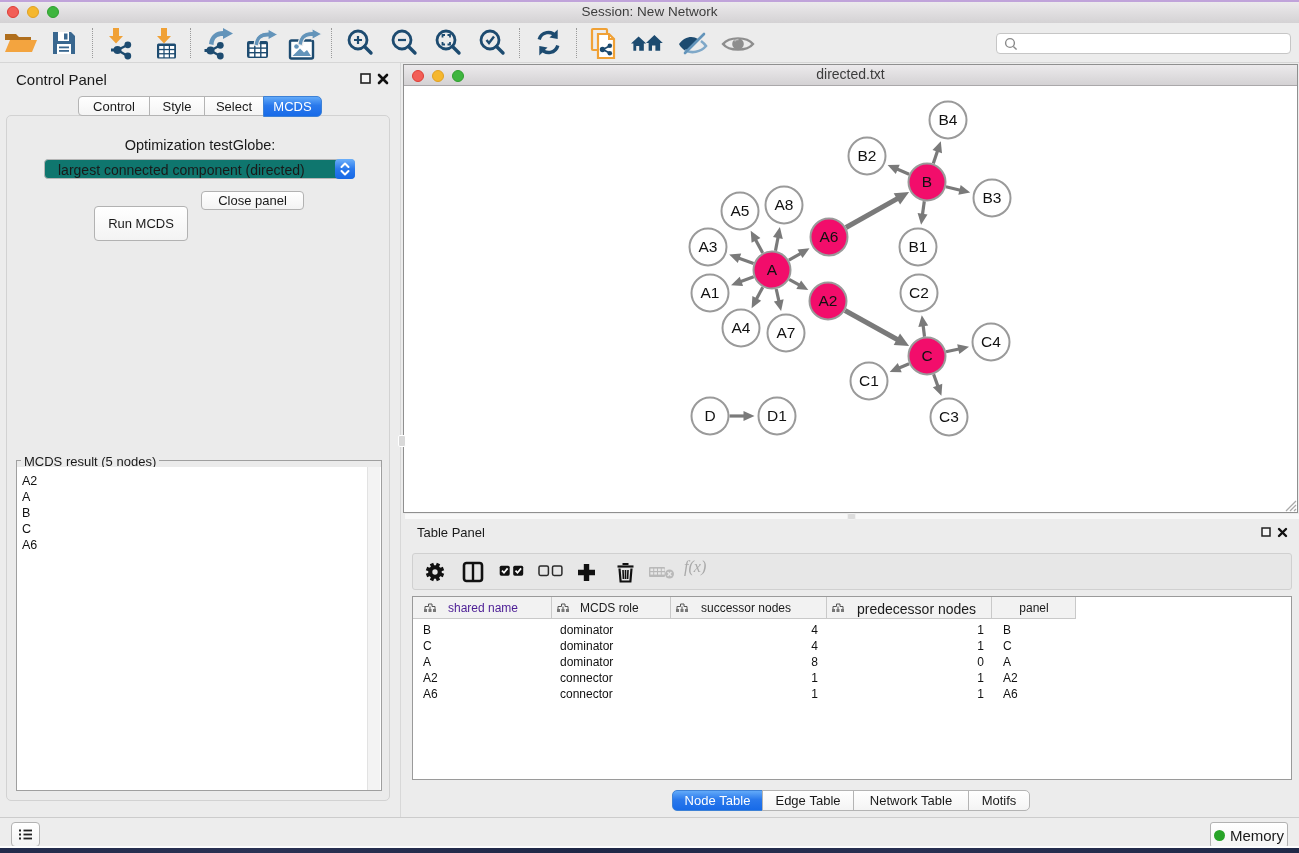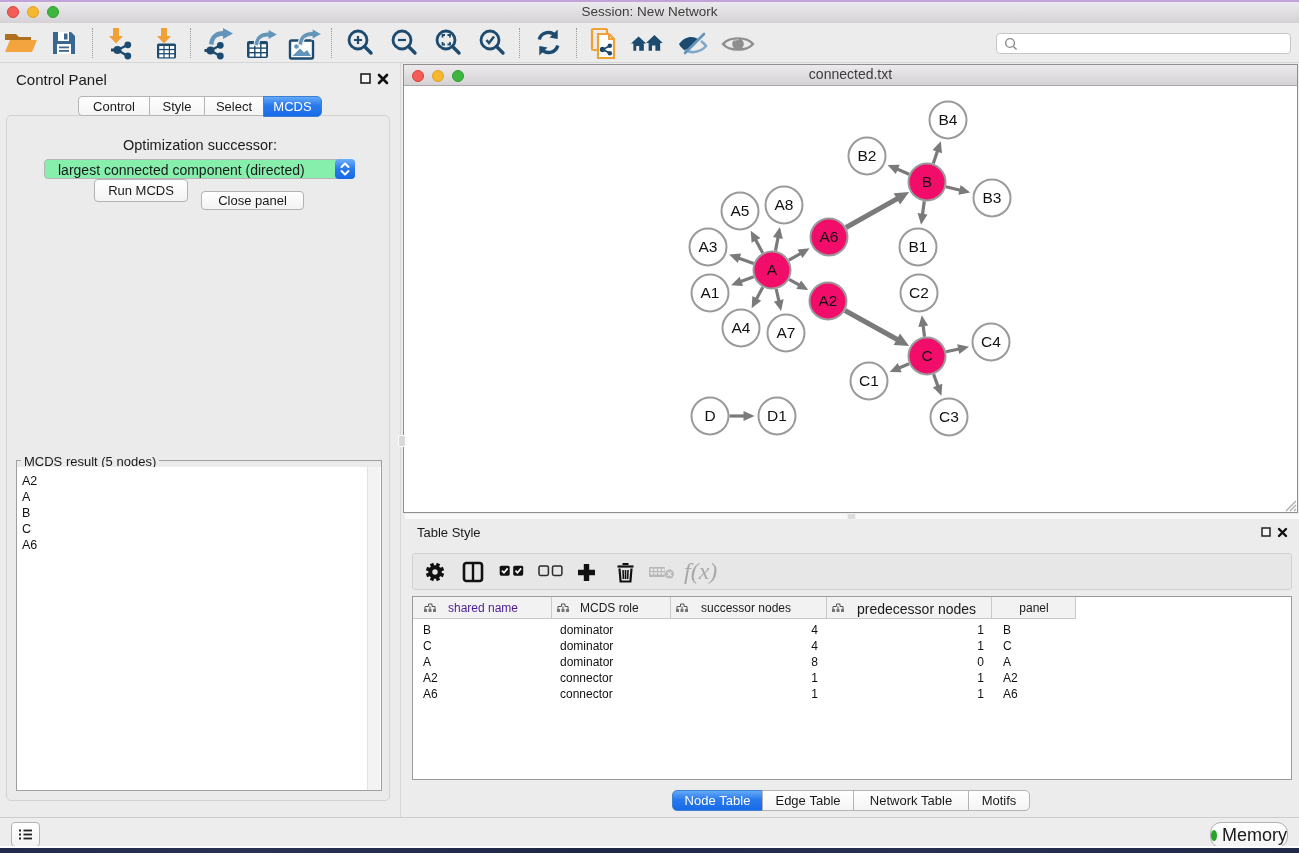--- a/index.html
+++ b/index.html
@@ -174,45 +174,45 @@
     <path d="M2 2 L10 10 M10 2 L2 10" stroke="#111" stroke-width="2.6" stroke-linecap="round"></path>
   </svg>
 
 <div class="abs" style="left:6px;top:115px;width:384px;height:686px;background:#ebebeb;border:1px solid #d2d2d2;border-radius:5px;box-sizing:border-box"></div>
 
 <div class="abs seg" style="left:78px;top:96px;width:72px;height:20px;border-radius:4px 0 0 4px;box-sizing:border-box">Control</div>
 <div class="abs seg" style="left:149px;top:96px;width:56px;height:20px;box-sizing:border-box">Style</div>
 <div class="abs seg" style="left:204px;top:96px;width:60px;height:20px;box-sizing:border-box">Select</div>
 <div class="abs seg segblue" style="left:263px;top:96px;width:59px;height:21px;border-radius:0 5px 5px 0;box-sizing:border-box">MCDS</div>
 
-<div class="abs" style="left:0;top:137px;width:400px;text-align:center;font-size:14.5px;color:#1a1a1a">Optimization successor:</div>
-<div class="abs" style="left:44px;top:159px;width:311px;height:20px;background:#86efac;border:1px solid #b5b5b5;border-radius:4px;box-sizing:border-box">
+<div class="abs" style="left:0;top:137px;width:400px;text-align:center;font-size:14.5px;color:#1a1a1a">Optimization testGlobe:</div>
+<div class="abs" style="left:44px;top:159px;width:311px;height:20px;background:#0f766e;border:1px solid #b5b5b5;border-radius:4px;box-sizing:border-box">
   <div style="font-size:14px;color:#1a1a1a;padding:1.5px 0 0 13px">largest connected component (directed)</div>
   <div style="position:absolute;right:-1px;top:-1px;width:20px;height:20px;border-radius:4px;background:linear-gradient(#6cb0fa,#2a79ec 50%,#1668e6)">
     <svg width="20" height="20" style="left:0;top:0">
         <path d="M6.5 8 L10 4.5 L13.5 8" fill="none" stroke="#fff" stroke-width="2" stroke-linecap="round" stroke-linejoin="round"></path>
         <path d="M6.5 12 L10 15.5 L13.5 12" fill="none" stroke="#fff" stroke-width="2" stroke-linecap="round" stroke-linejoin="round"></path>
       </svg>
   </div>
 </div>
-<div class="abs btn" style="left:94px;top:179px;width:94px;height:23px;box-sizing:border-box">Run MCDS</div>
+<div class="abs btn" style="left:94px;top:206px;width:94px;height:35px;box-sizing:border-box">Run MCDS</div>
 <div class="abs btn" style="left:201px;top:191px;width:103px;height:19px;box-sizing:border-box">Close panel</div>
 
 <div class="abs" style="left:16px;top:460px;width:366px;height:331px;border:1px solid #9f9f9f;box-sizing:border-box"></div>
 <div class="abs" style="left:21px;top:454px;background:#ebebeb;padding:0 3px;font-size:13px;color:#1a1a1a">MCDS result (5 nodes)</div>
 <div class="abs" style="left:17px;top:467px;width:364px;height:323px;background:#fff"></div>
 <div class="abs" style="left:367px;top:467px;width:13px;height:323px;background:#f3f3f3;border-left:1px solid #e2e2e2;box-sizing:border-box"></div>
 <div class="abs" style="left:22px;top:473px;font-size:12.5px;color:#111;line-height:16px">A2<br>A<br>B<br>C<br>A6</div>
 
 <div class="abs" style="left:403px;top:64px;width:895px;height:449px;background:#fff;border:1px solid #8f8f8f;box-sizing:border-box"></div>
 <div class="abs ttl" style="left:404px;top:65px;width:893px;height:20px">
   <div class="light" style="left:8px;top:4.5px;background:#f25e57;border:1px solid #de3d36;box-sizing:border-box"></div>
   <div class="light" style="left:28px;top:4.5px;background:#f5b72e;border:1px solid #e1a122;box-sizing:border-box"></div>
   <div class="light" style="left:48px;top:4.5px;background:#3fb53f;border:1px solid #2f9f2f;box-sizing:border-box"></div>
-  <div style="text-align:center;font-size:14px;color:#3c3c3c;line-height:19px">connected.txt</div>
+  <div style="text-align:center;font-size:14px;color:#3c3c3c;line-height:19px">directed.txt</div>
 </div>
 <div class="abs" style="left:404px;top:85px;width:893px;height:427px;overflow:hidden">
 <svg width="893" height="427" viewBox="0 0 893 427" style="position:absolute;left:0;top:0">
       <line x1="349.7" y1="191.8" x2="335.5" y2="197.0" stroke="#7a7a7a" stroke-width="3.2"></line>
       <polygon points="327.1,200.2 335.7,191.7 339.1,201.0" fill="#7a7a7a"></polygon>
       <line x1="349.6" y1="178.4" x2="333.6" y2="172.7" stroke="#7a7a7a" stroke-width="3.2"></line>
       <polygon points="325.2,169.6 337.2,168.6 333.8,178.0" fill="#7a7a7a"></polygon>
       <line x1="358.8" y1="202.2" x2="351.8" y2="215.2" stroke="#7a7a7a" stroke-width="3.2"></line>
       <polygon points="347.6,223.2 348.4,211.1 357.2,215.8" fill="#7a7a7a"></polygon>
       <line x1="358.7" y1="167.9" x2="351.0" y2="153.7" stroke="#7a7a7a" stroke-width="3.2"></line>
@@ -293,21 +293,21 @@
 </div>
 
 <svg width="14" height="14" style="left:1283px;top:498px">
     <path d="M13 3 L3 13 M13 7 L7 13 M13 11 L11 13" stroke="#a9a9a9" stroke-width="1.3"></path>
   </svg>
 
 <div class="abs" style="left:405px;top:514px;width:894px;height:5px;background:#f8f8f8"></div>
 <div class="abs" style="left:398px;top:435px;width:6px;height:10px;background:#d9d9d9;border:1px solid #fff;border-radius:2px"></div>
 <div class="abs" style="left:847px;top:513px;width:7px;height:5px;background:#dcdcdc;border:1px solid #f0f0f0;border-radius:2px"></div>
 
-<div class="abs" style="left:417px;top:525px;font-size:13px;color:#1a1a1a">Table Style</div>
+<div class="abs" style="left:417px;top:525px;font-size:13px;color:#1a1a1a">Table Panel</div>
 <svg width="10" height="10" style="left:1261px;top:527px">
     <rect x="1" y="1" width="8" height="8" fill="#f6f6f6" stroke="#222" stroke-width="1.5"></rect>
   </svg>
 <svg width="11" height="11" style="left:1277px;top:527px">
     <path d="M2 2 L9 9 M9 2 L2 9" stroke="#111" stroke-width="2.4" stroke-linecap="round"></path>
   </svg>
 
 <div class="abs" style="left:412px;top:553px;width:880px;height:37px;background:#e7e7e7;border:1px solid #d0d0d0;border-radius:3px;box-sizing:border-box"></div>
 <svg width="18" height="18" style="left:426px;top:563px">
     <line x1="14.1" y1="11.1" x2="17.5" y2="12.5" stroke="#111" stroke-width="3.6"></line>
@@ -358,21 +358,21 @@
     <rect x="6.199999999999999" y="3.6" width="2.8" height="2.4" fill="#e7e7e7"></rect>
     <rect x="10.0" y="3.6" width="2.8" height="2.4" fill="#e7e7e7"></rect>
     <rect x="13.799999999999999" y="3.6" width="2.8" height="2.4" fill="#e7e7e7"></rect>
     <rect x="2.4" y="7.2" width="2.8" height="2.4" fill="#e7e7e7"></rect>
     <rect x="6.199999999999999" y="7.2" width="2.8" height="2.4" fill="#e7e7e7"></rect>
     <rect x="10.0" y="7.2" width="2.8" height="2.4" fill="#e7e7e7"></rect>
     <rect x="13.799999999999999" y="7.2" width="2.8" height="2.4" fill="#e7e7e7"></rect>
     <circle cx="21.5" cy="9" r="4.5" fill="#b9b9b9"></circle>
     <path d="M19.6 7.1 L23.4 10.9 M23.4 7.1 L19.6 10.9" stroke="#e7e7e7" stroke-width="1.4"></path>
   </svg>
-<div class="abs" style="left:684px;top:558px;font-family:'Liberation Serif',serif;font-style:italic;font-size:24px;color:#a9a9a9">f(x)</div>
+<div class="abs" style="left:684px;top:558px;font-family:'Liberation Serif',serif;font-style:italic;font-size:16px;color:#a9a9a9">f(x)</div>
 
 <div class="abs" style="left:412px;top:596px;width:880px;height:184px;background:#fff;border:1px solid #9a9a9a;box-sizing:border-box"></div>
 <div class="abs" style="left:413px;top:597px;width:663px;height:22px;background:#f2f2f2;border-right:1px solid #c9c9c9;border-bottom:1px solid #c9c9c9;box-sizing:border-box"></div>
 
 <div class="abs" style="left:551px;top:597px;width:1px;height:22px;background:#c9c9c9"></div>
 <div class="abs" style="left:670px;top:597px;width:1px;height:22px;background:#c9c9c9"></div>
 <div class="abs" style="left:826px;top:597px;width:1px;height:22px;background:#c9c9c9"></div>
 <div class="abs" style="left:991px;top:597px;width:1px;height:22px;background:#c9c9c9"></div>
 <svg width="13" height="11" style="left:424px;top:603px">
     <path d="M1 3.5 L4.5 3.5 L4.5 1 L8 1 L8 3.5 L11 3.5 M1 3.5 L1 6 M6 3.5 L6 6 M11 3.5 L11 6" fill="none" stroke="#555" stroke-width="1"></path>
@@ -440,17 +440,17 @@
       <g stroke="#222" stroke-width="1.8">
         <line x1="1" y1="2.5" x2="3" y2="2.5"></line>
         <line x1="5.5" y1="2.5" x2="14" y2="2.5"></line>
         <line x1="1" y1="6.5" x2="3" y2="6.5"></line>
         <line x1="5.5" y1="6.5" x2="14" y2="6.5"></line>
         <line x1="1" y1="10.5" x2="3" y2="10.5"></line>
         <line x1="5.5" y1="10.5" x2="14" y2="10.5"></line>
       </g>
     </svg>
 </div>
-<div class="abs btn" style="left:1210px;top:822px;width:76px;height:24px;border-radius:11px;font-size:18px">
+<div class="abs btn" style="left:1210px;top:822px;width:76px;height:24px;border-radius:3px;font-size:15px">
   <span style="width:11px;height:11px;border-radius:50%;background:#28a428;display:inline-block;margin-right:5px"></span>Memory
 </div>
 
 <div class="abs" style="left:0;top:846px;width:1299px;height:7px;background:linear-gradient(90deg,#222b4b,#2a3254 20%,#1e2746 45%,#283052 70%,#202948);border-top:2px solid #fdfdfd;box-sizing:border-box"></div>
 
 </body></html>

